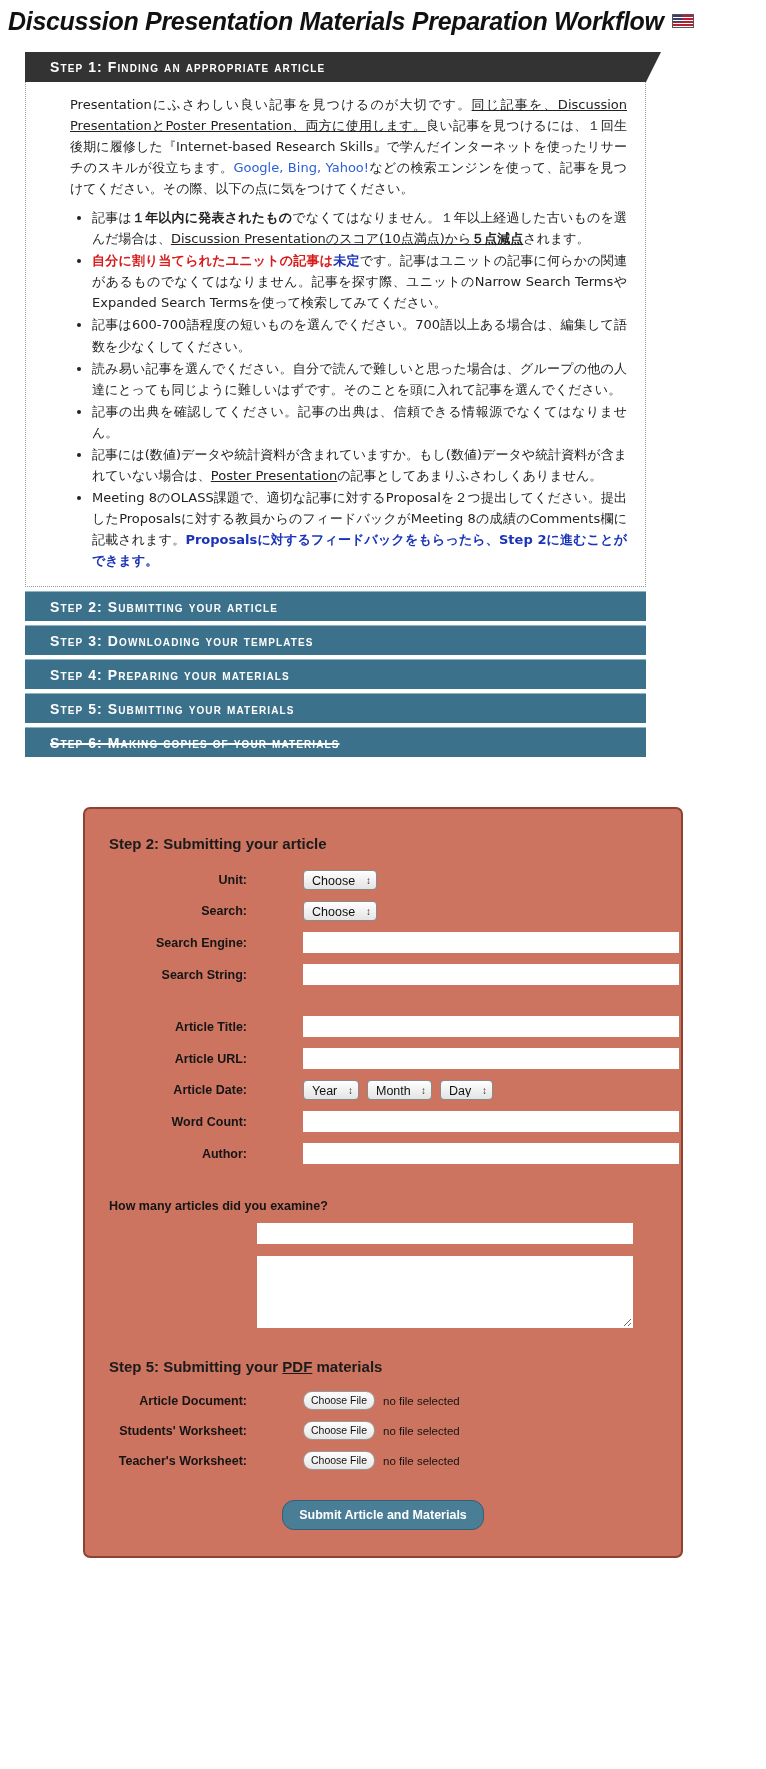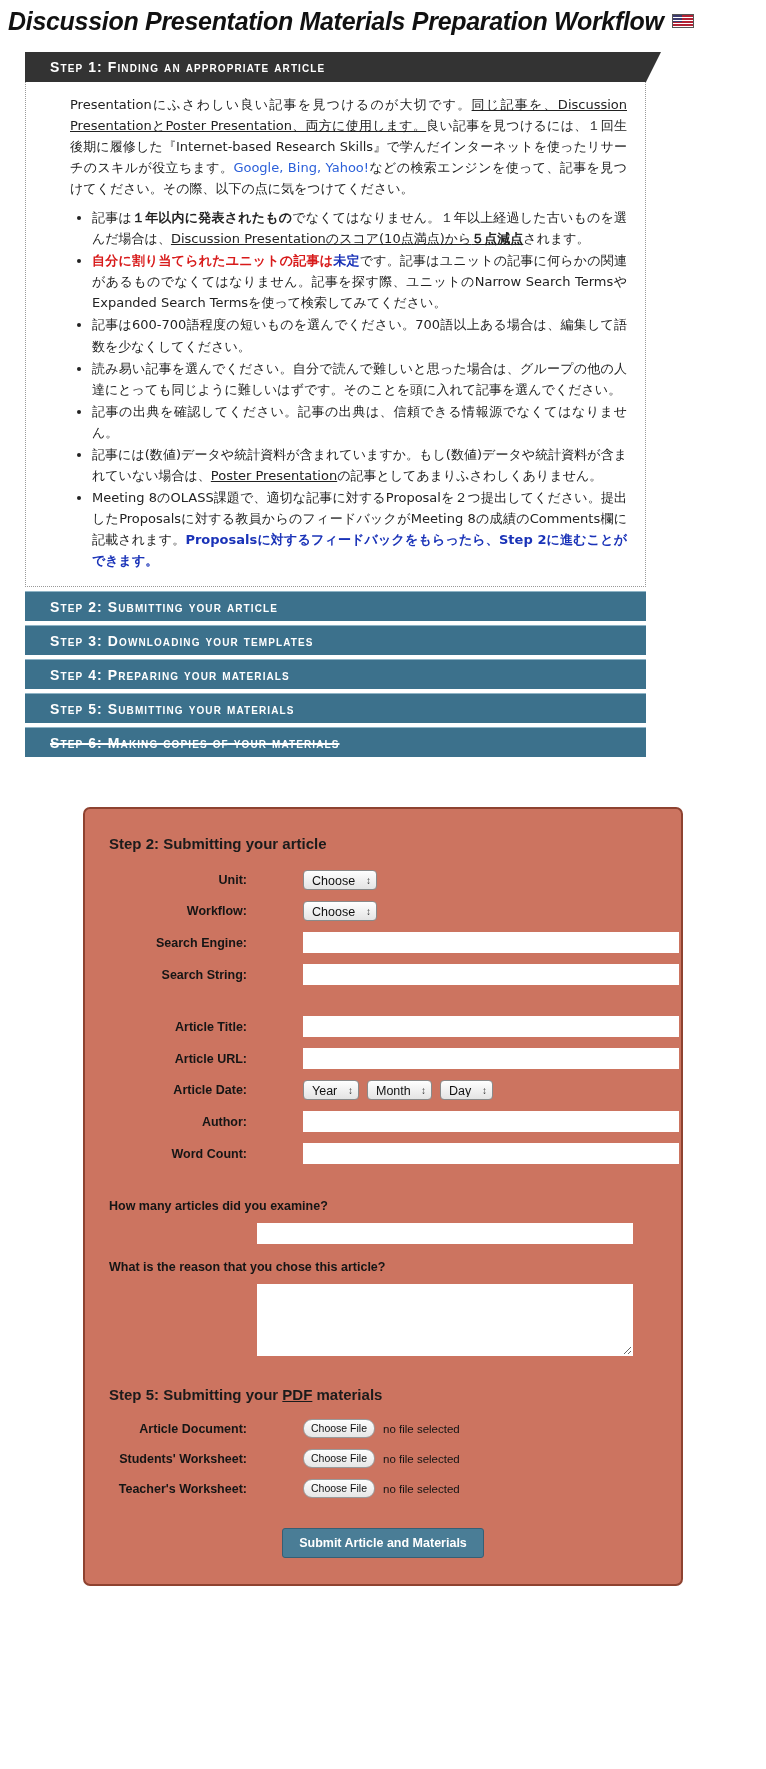--- a/index.html
+++ b/index.html
@@ -141,21 +141,21 @@
     border:1px solid #9a9a9a;border-radius:9px;
     padding:2px 7px;line-height:13px;
   }
   .filetext{font-size:11.5px;color:#131313;text-align:right;}
 
   .submit-row{display:flex;justify-content:center;margin-top:30px;}
   .submit-btn{
     font-family:"Liberation Sans",sans-serif;
     font-size:12.5px;font-weight:bold;color:#ffffff;
     background:#4a7d96;border:1px solid #3a6removed;
-    border:1px solid #355f75;border-radius:3px;
+    border:1px solid #355f75;border-radius:12px;
     padding:7px 16px;cursor:pointer;
   }
   .sec5-head{
     font-size:15px;font-weight:bold;color:#1b1b1b;margin:30px 0 16px 0;
   }
 </style>
 </head>
 <body>
 
 <div class="page">
@@ -232,21 +232,21 @@
     <div class="frow">
       <div class="flabel">Unit:</div>
       <div class="ctrl">
         <span class="selwrap"><select class="sel">
           <option>Choose</option>
         </select></span>
       </div>
     </div>
 
     <div class="frow">
-      <div class="flabel">Workflow:</div>
+      <div class="flabel">Search:</div>
       <div class="ctrl">
         <span class="selwrap"><select class="sel">
           <option>Choose</option>
         </select></span>
       </div>
     </div>
 
     <div class="frow">
       <div class="flabel">Search Engine:</div>
       <div class="ctrl">
@@ -286,44 +286,43 @@
         <span class="selwrap"><select class="sel">
           <option>Month</option>
         </select></span>
         <span class="selwrap"><select class="sel">
           <option>Day</option>
         </select></span>
       </div>
     </div>
 
     <div class="frow">
+      <div class="flabel">Word Count:</div>
+      <div class="ctrl">
+        <input class="txt" type="text" value="" style="">
+      </div>
+    </div>
+
+    <div class="frow">
       <div class="flabel">Author:</div>
-      <div class="ctrl">
-        <input class="txt" type="text" value="" style="">
-      </div>
-    </div>
-
-    <div class="frow">
-      <div class="flabel">Word Count:</div>
       <div class="ctrl">
         <input class="txt" type="text" value="" style="">
       </div>
     </div>
 
     <div class="spacer-lg"></div>
 
     <div class="qlabel">How many articles did you examine?</div>
     <div class="qrow">
       <div class="pad"></div>
       <input class="txt" type="text" value="" style="">
     </div>
 
     <div class="spacer-md"></div>
 
-    <div class="qlabel">What is the reason that you chose this article?</div>
     <div class="qrow">
       <div class="pad"></div>
       <textarea class="area" style=""></textarea>
     </div>
 
     <div class="sec5-head">
       <span>Step 5: Submitting your </span><span class="u">PDF</span><span> materials</span>
     </div>
 
     <div class="frow">

